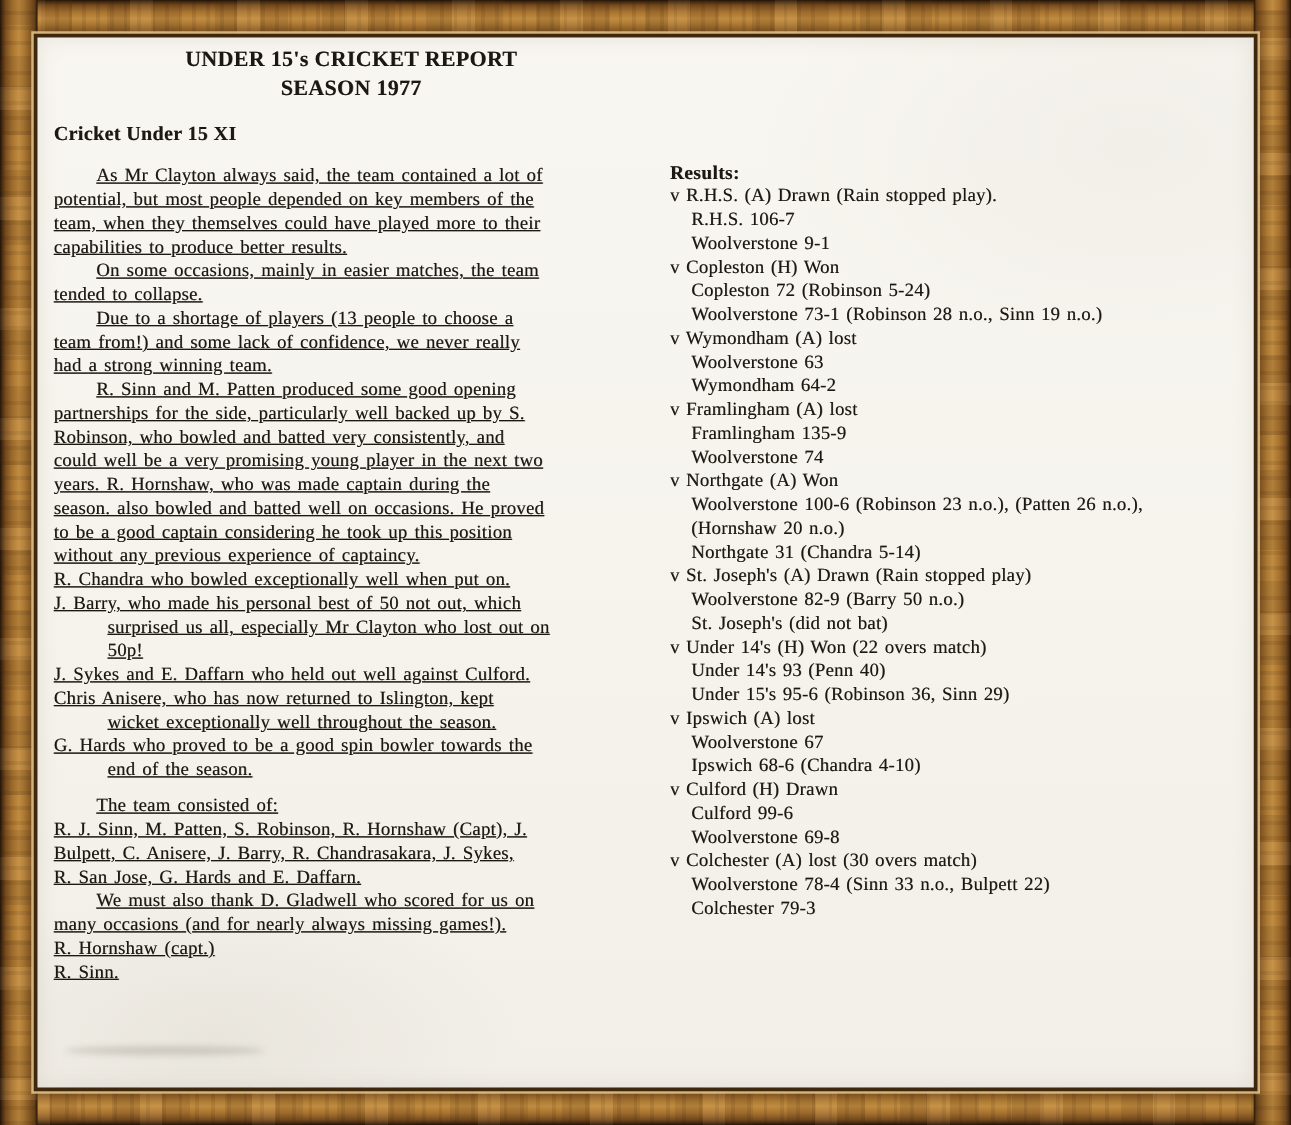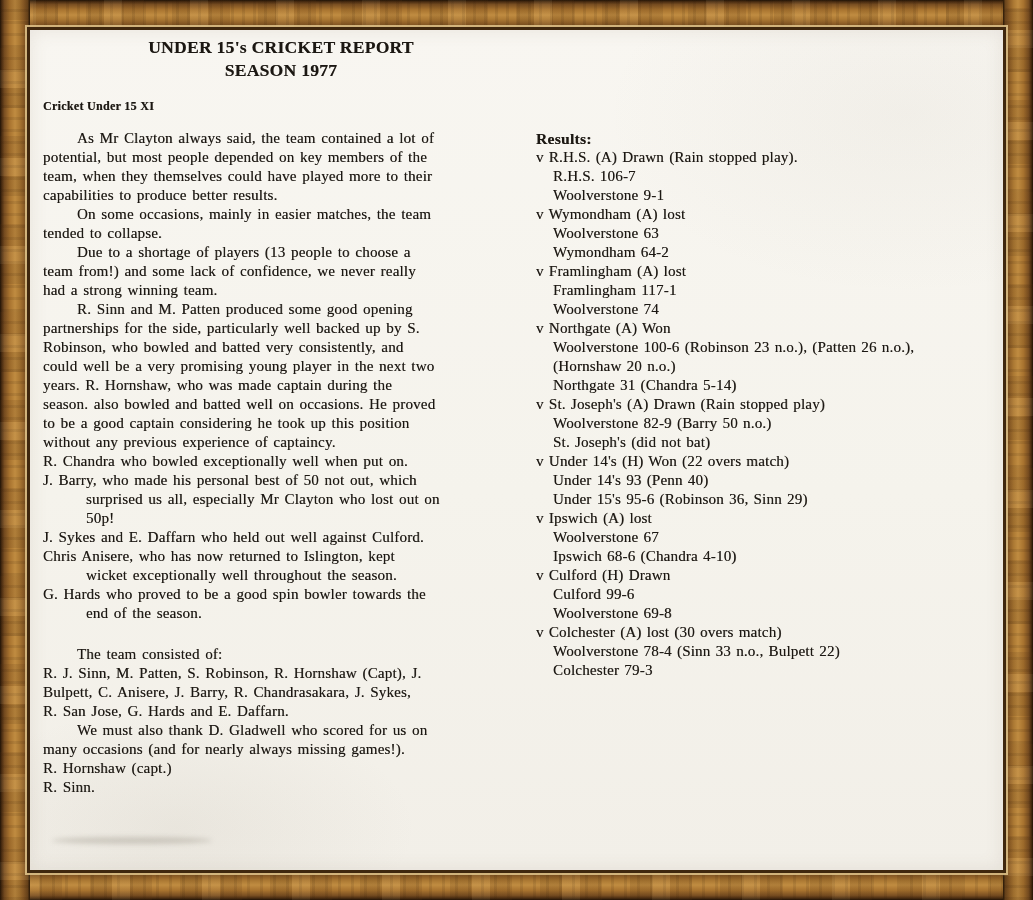--- a/index.html
+++ b/index.html
@@ -43,29 +43,29 @@
   .page *{text-shadow:0.3px 0 0 rgba(28,22,14,.55);}
 
   .col{position:absolute;}
   .col.report{left:13px;top:4px;width:476px;}
   .col.results{left:506px;top:99px;width:472px;}
 
   .title{
     text-align:center;font-weight:bold;font-size:17.5px;line-height:23px;
     letter-spacing:.3px;margin:2px 0 0 0;white-space:pre-line;
   }
-  .subhead{font-weight:bold;font-size:12px;margin:17px 0 15px 0;letter-spacing:.3px;}
+  .subhead{font-weight:bold;font-size:16px;margin:17px 0 15px 0;letter-spacing:.3px;}
 
   .block{
     margin:0;font-size:15px;line-height:19px;white-space:pre-line;
-    letter-spacing:.2px;word-spacing:1.6px;
+    letter-spacing:.2px;word-spacing:1.6px;text-decoration:underline;
   }
   .block.indent{text-indent:34px;}
   .block.hang{padding-left:43px;text-indent:-43px;}
-  .block.gap{margin-top:22px;}
+  .block.gap{margin-top:10px;}
   .block.sign{text-align:left;padding-right:6px;margin-top:0;}
 
   .results-head{font-weight:bold;font-size:15.5px;line-height:19px;letter-spacing:.3px;}
   .entry{
     margin:0;font-size:15px;line-height:19px;white-space:pre-line;
     padding-left:17px;text-indent:-17px;letter-spacing:.2px;word-spacing:1.2px;
   }
   .summary{margin:0;font-size:15px;line-height:19px;white-space:pre-wrap;letter-spacing:.2px;word-spacing:1.2px;}
 
   .smudge{
@@ -143,27 +143,30 @@
     </div>
 
     <div class="col results">
       <div class="results-head">Results:</div>
       <div>
 
           <p class="entry">v R.H.S. (A) Drawn (Rain stopped play).
 R.H.S. 106-7
 Woolverstone 9-1</p>
 
+          <p class="entry">v Copleston (H) Won
+Copleston 72 (Robinson 5-24)
+Woolverstone 73-1 (Robinson 28 n.o., Sinn 19 n.o.)</p>
 
           <p class="entry">v Wymondham (A) lost
 Woolverstone 63
 Wymondham 64-2</p>
 
           <p class="entry">v Framlingham (A) lost
-Framlingham 117-1
+Framlingham 135-9
 Woolverstone 74</p>
 
           <p class="entry">v Northgate (A) Won
 Woolverstone 100-6 (Robinson 23 n.o.), (Patten 26 n.o.),
 (Hornshaw 20 n.o.)
 Northgate 31 (Chandra 5-14)</p>
 
           <p class="entry">v St. Joseph's (A) Drawn (Rain stopped play)
 Woolverstone 82-9 (Barry 50 n.o.)
 St. Joseph's (did not bat)</p>

